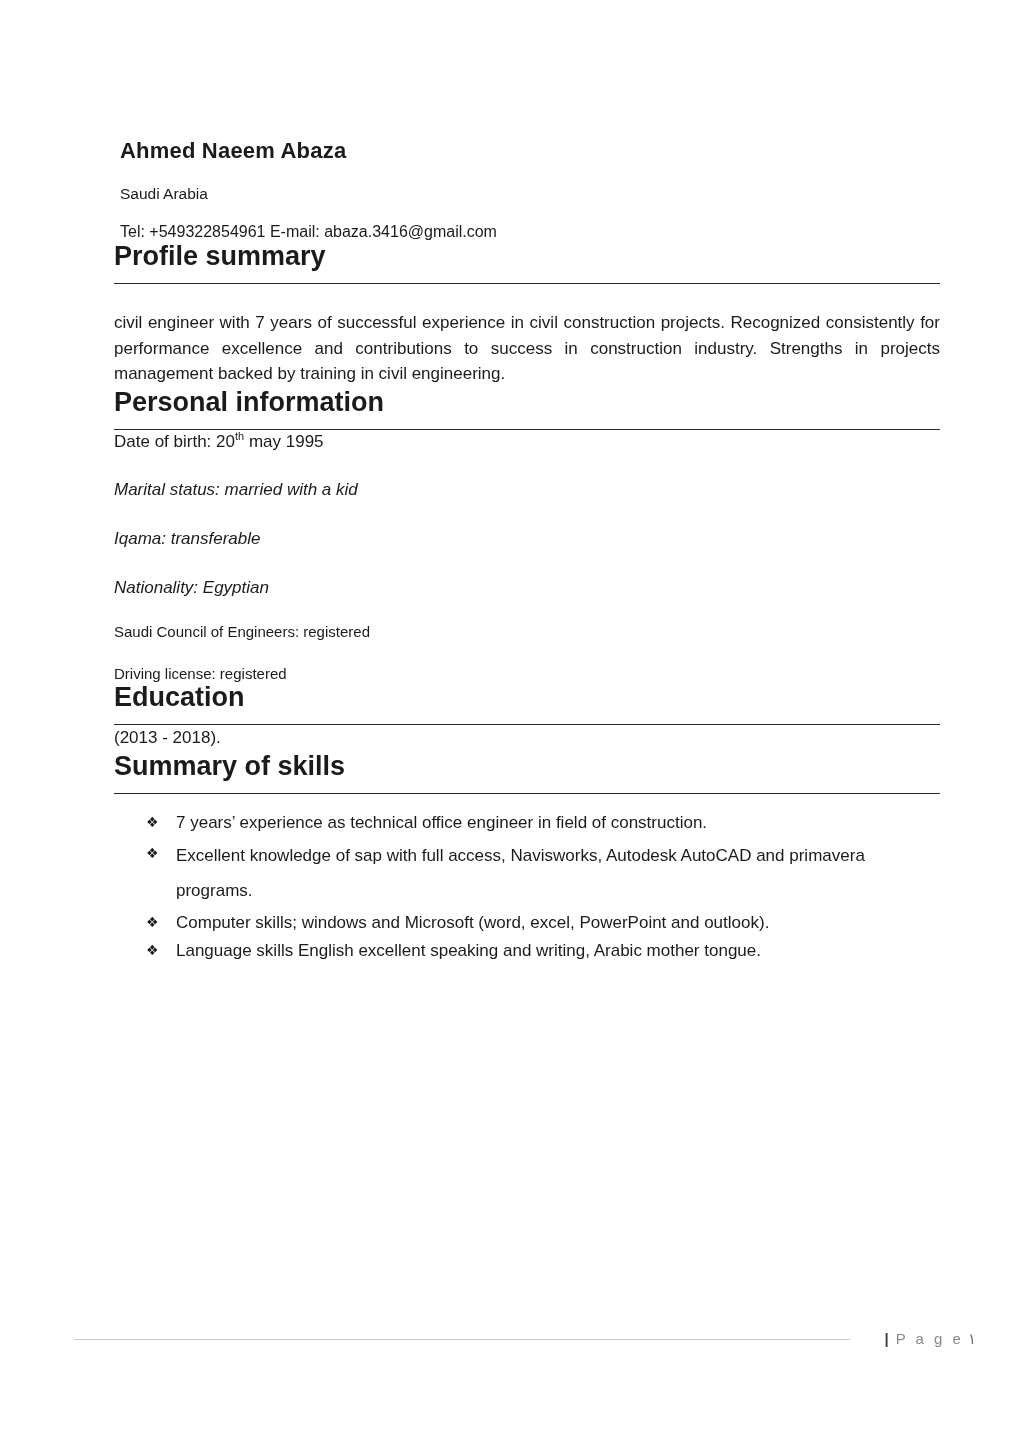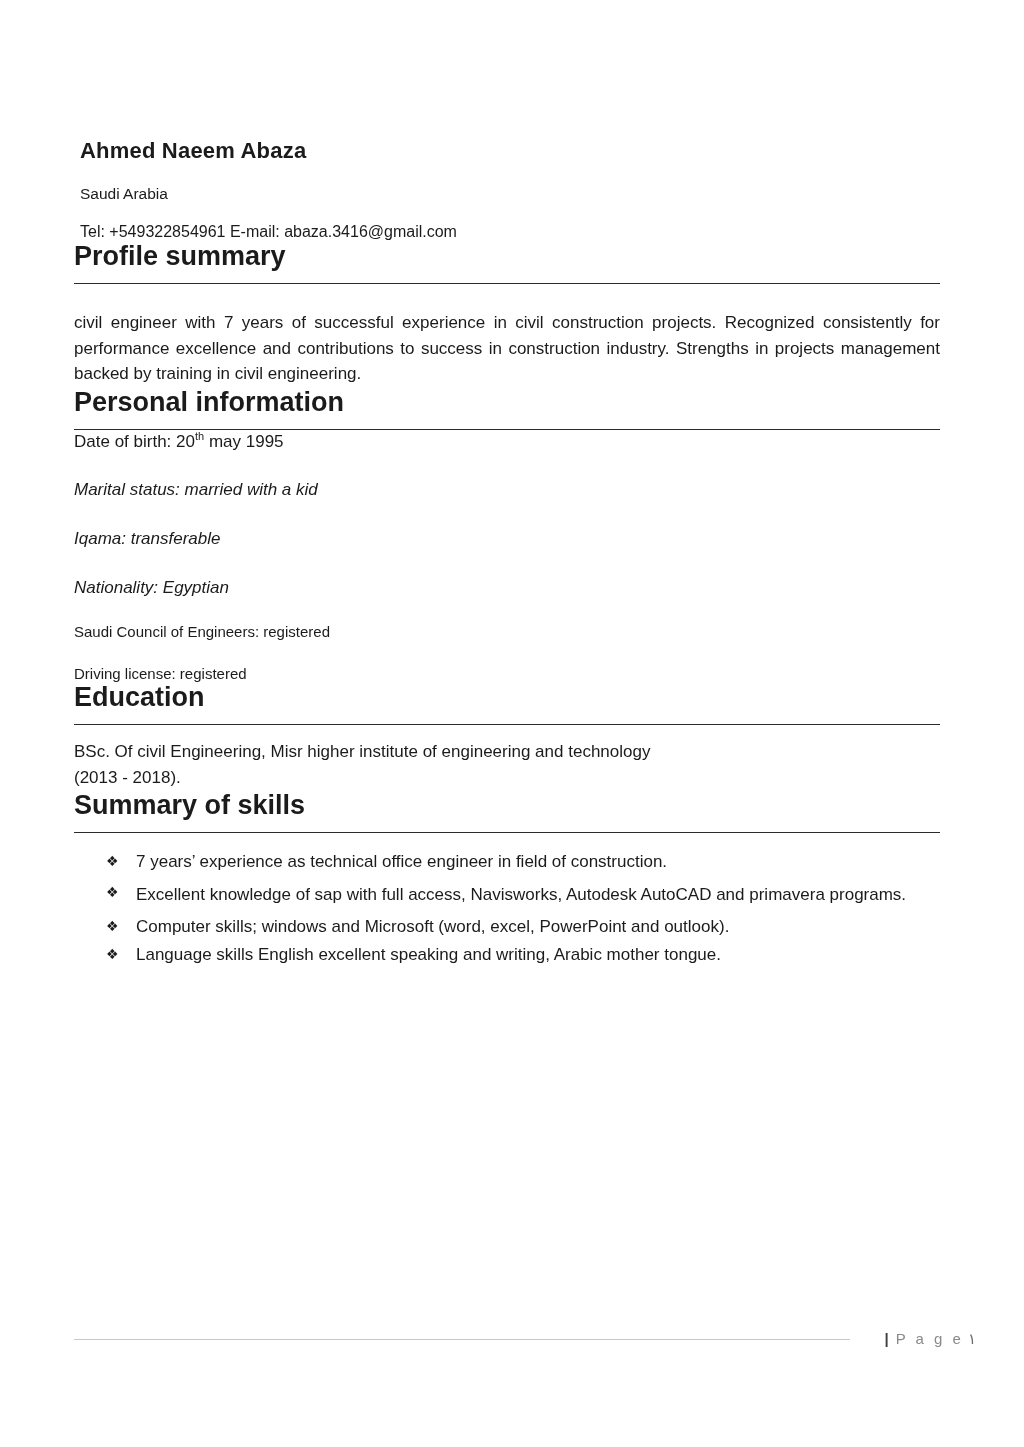--- a/index.html
+++ b/index.html
@@ -4,21 +4,21 @@
 <style>
   html, body { margin: 0; padding: 0; }
   body {
     width: 1024px; height: 1447px;
     background: #ffffff;
     font-family: "Liberation Sans", sans-serif;
     color: #1b1b1b;
     position: relative;
     overflow: hidden;
   }
-  .page { position: absolute; inset: 0; }
+  .page { position: absolute; inset: 0; padding-left: 40px; }
   .content { padding: 138px 84px 0 74px; }
 
   .name { font-size: 22px; font-weight: bold; margin: 0 0 0 6px; letter-spacing: .2px; }
   .location { font-size: 15.5px; margin: 21px 0 0 6px; }
   .contact { font-size: 16px; margin: 20px 0 0 6px; }
   .contact .email { }
 
   h2.sec {
     font-size: 27px; font-weight: bold;
     margin: 0; padding: 0 0 11px 0;
@@ -94,21 +94,20 @@
     <p class="pi-item first">
       <span>Date of birth: 20</span><sup>th</sup><span> may 1995</span>
     </p>
     <p class="pi-item gap-lg">Marital status: married with a kid</p>
     <p class="pi-item gap-lg">Iqama: transferable</p>
     <p class="pi-item gap-lg">Nationality: Egyptian</p>
     <p class="pi-item small">Saudi Council of Engineers: registered</p>
     <p class="pi-item small">Driving license: registered</p>
 
     <h2 class="sec sec-education">Education</h2>
-    <p class="edu-line first">BSc. Of civil Engineering, Misr higher institute of engineering and technology</p>
     <p class="edu-line second">(2013 - 2018).</p>
 
     <h2 class="sec sec-skills">Summary of skills</h2>
     <ul class="skills">
       <li>
         <span class="bullet">❖</span>
         <span class="skill-text">7 years’ experience as technical office engineer in field of construction.</span>
       </li>
       <li class="spread">
         <span class="bullet">❖</span>

